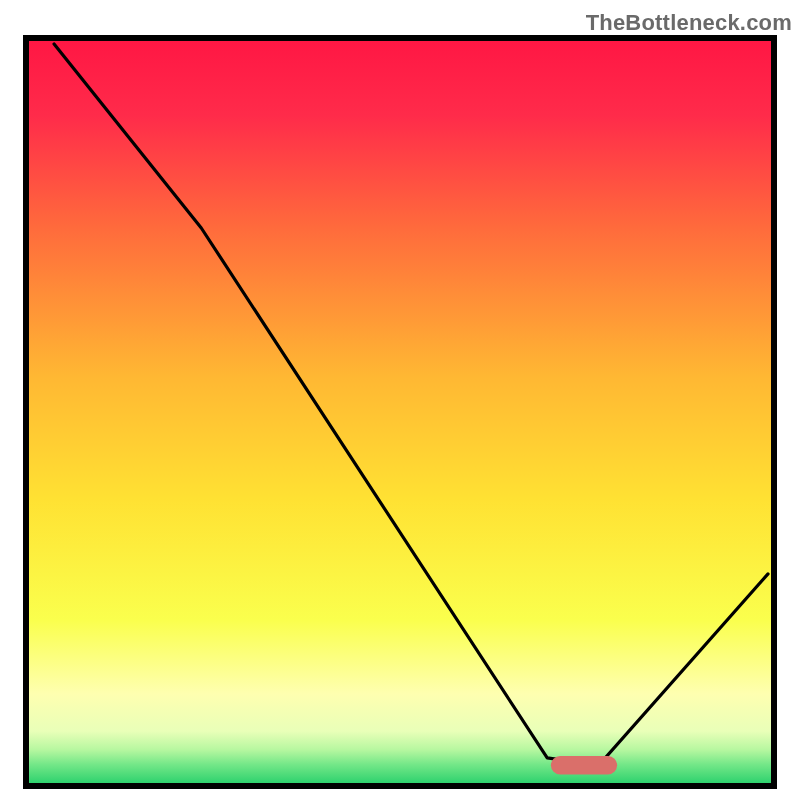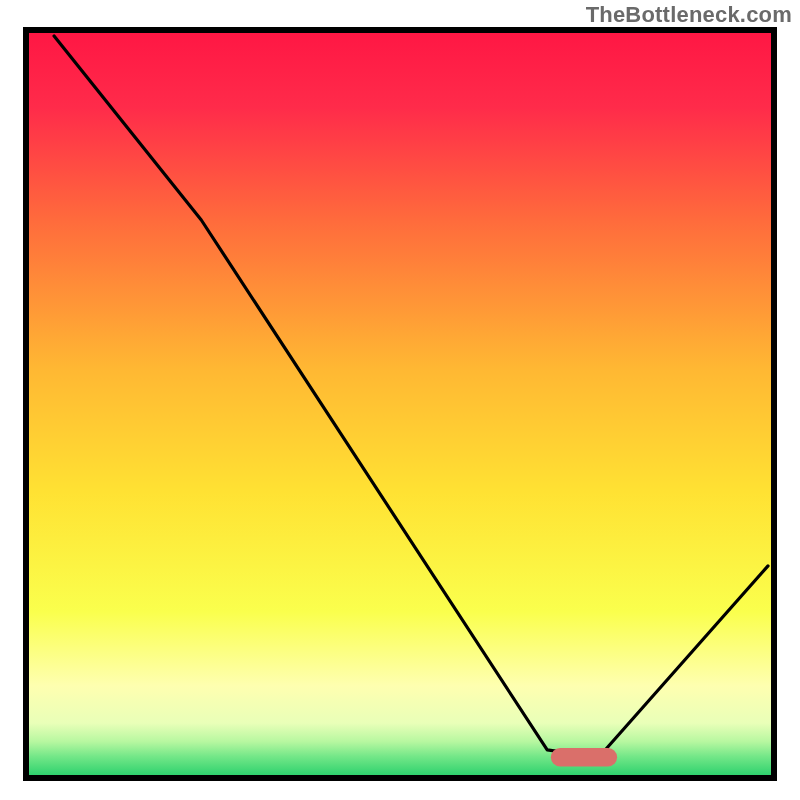--- a/index.html
+++ b/index.html
@@ -8,20 +8,21 @@
     width: 800px;
     height: 800px;
     background: #ffffff;
     font-family: Arial, Helvetica, sans-serif;
     overflow: hidden;
   }
   .canvas-wrap {
     position: relative;
     width: 800px;
     height: 652px;
+    margin-top: 8px;
   }
   .watermark {
     position: absolute;
     top: 2px;
     right: 8px;
     font-size: 22px;
     font-weight: 600;
     color: #6a6a6a;
     letter-spacing: 0.2px;
     user-select: none;

